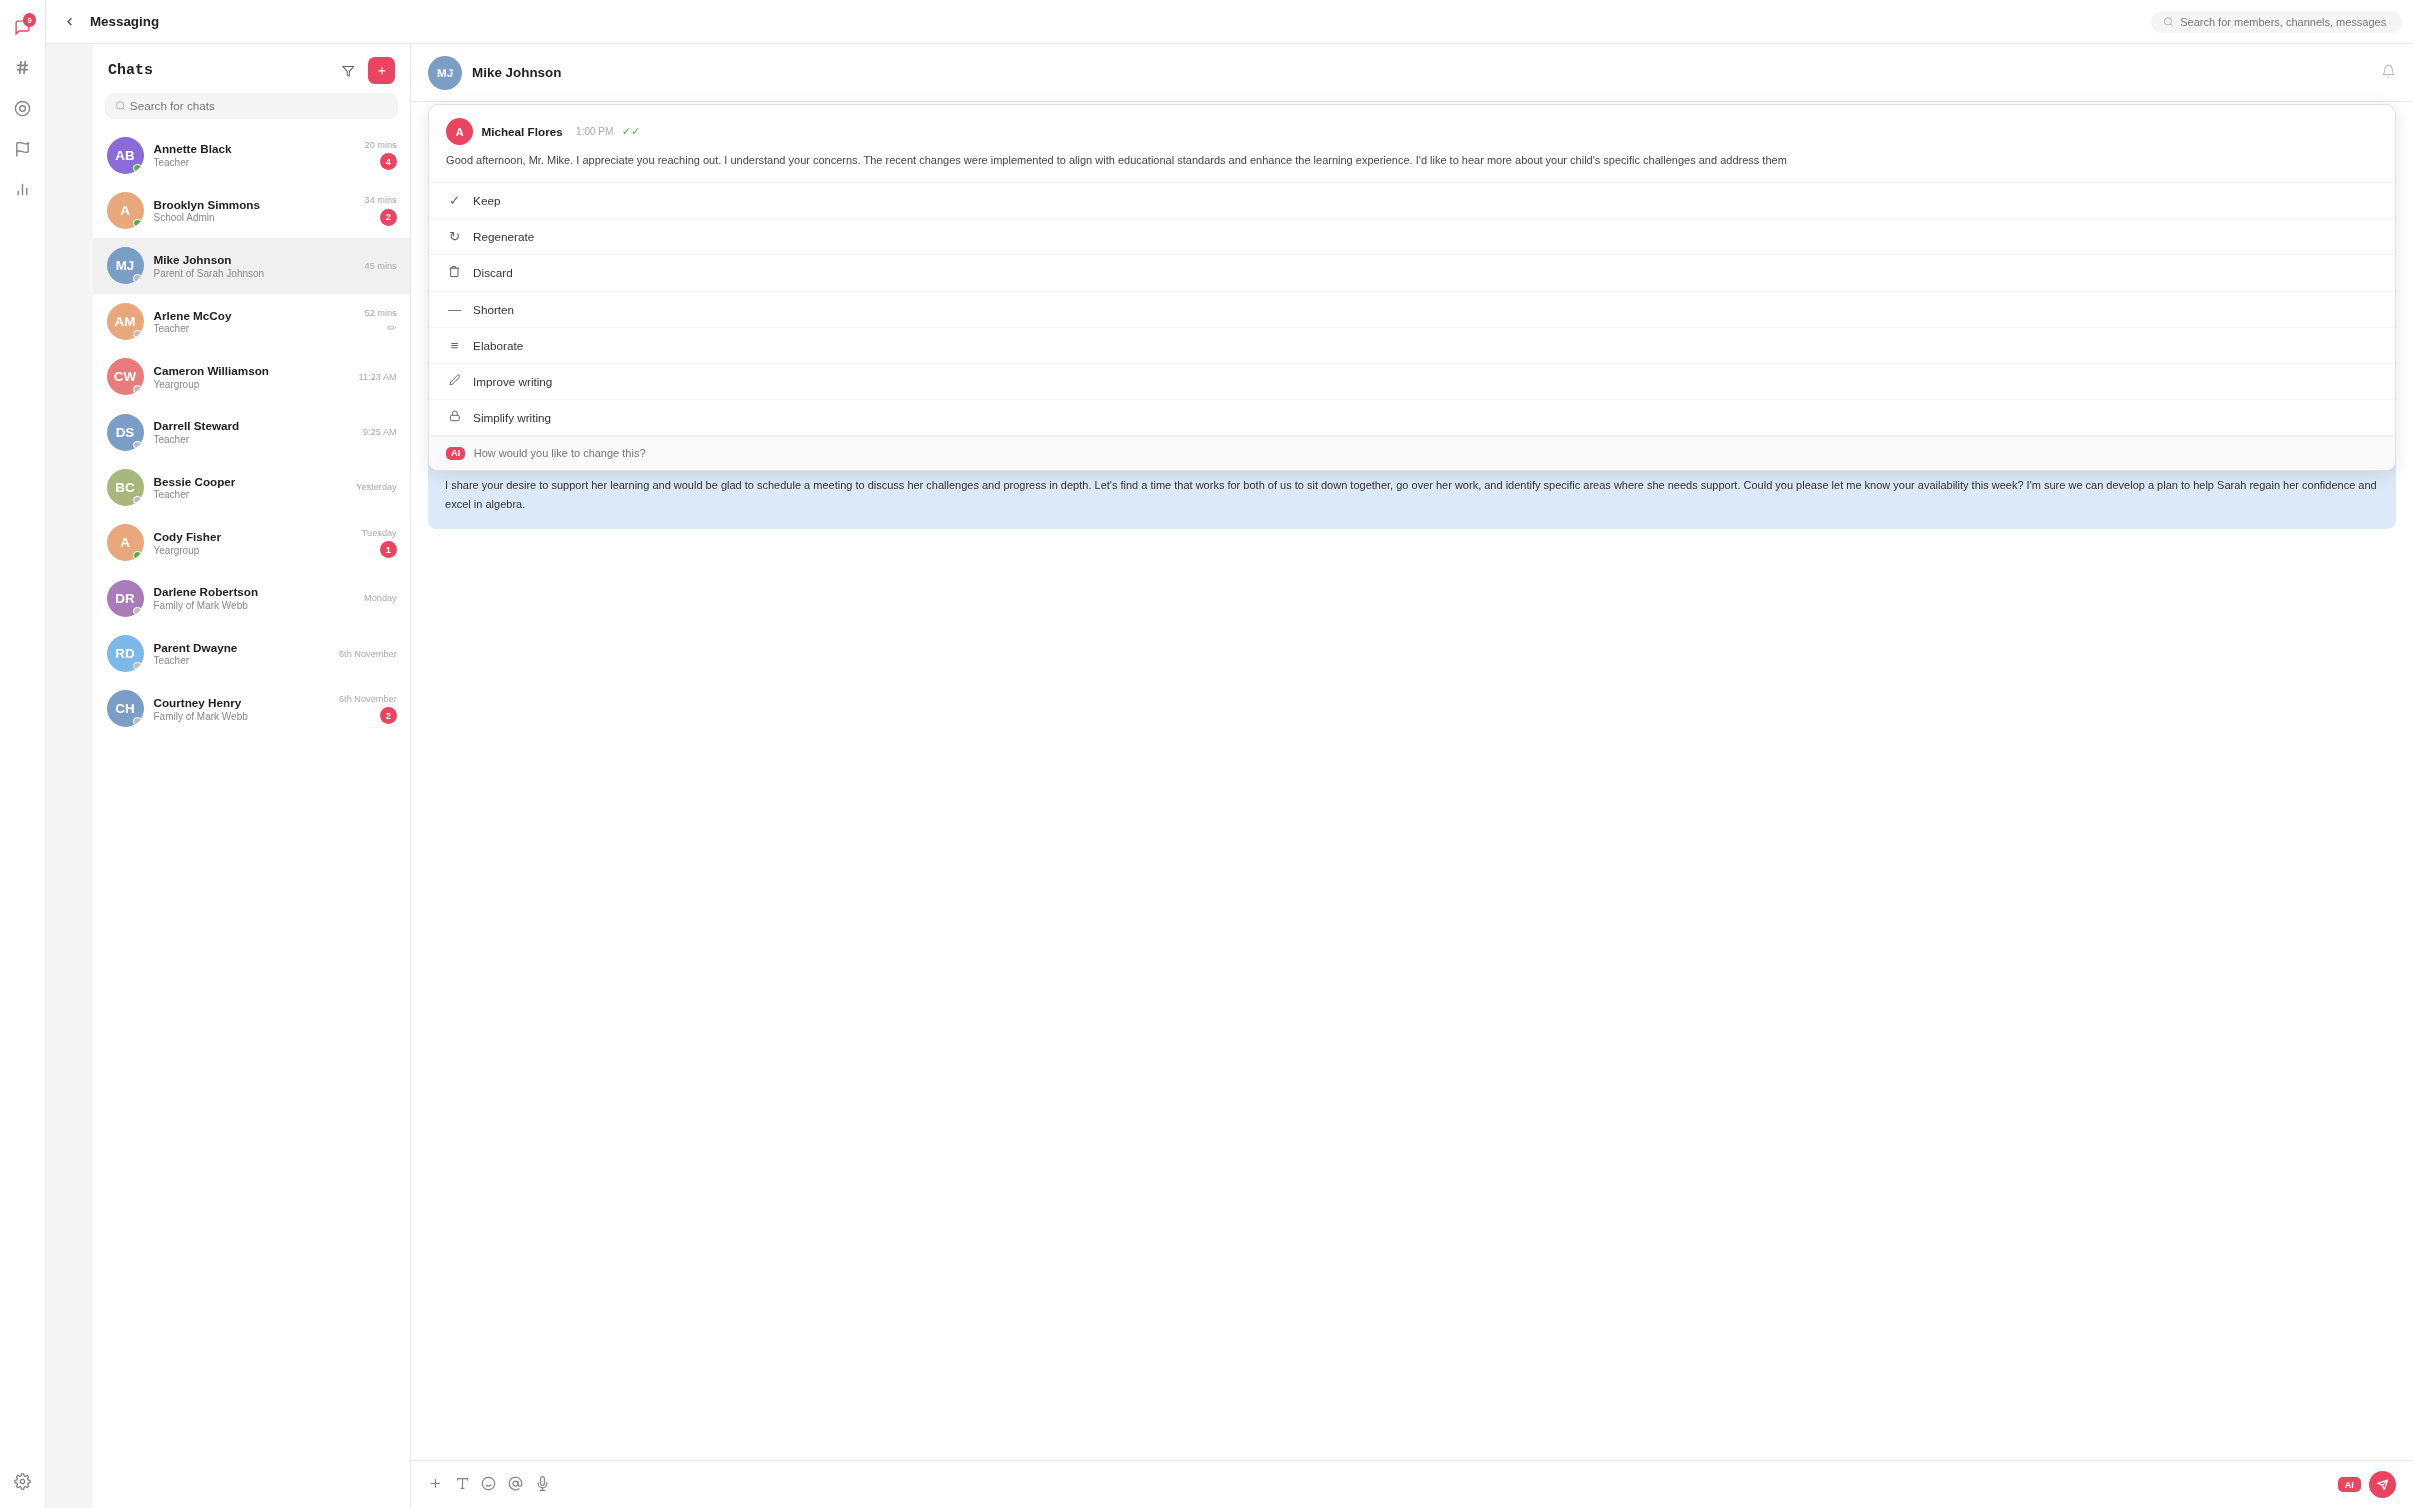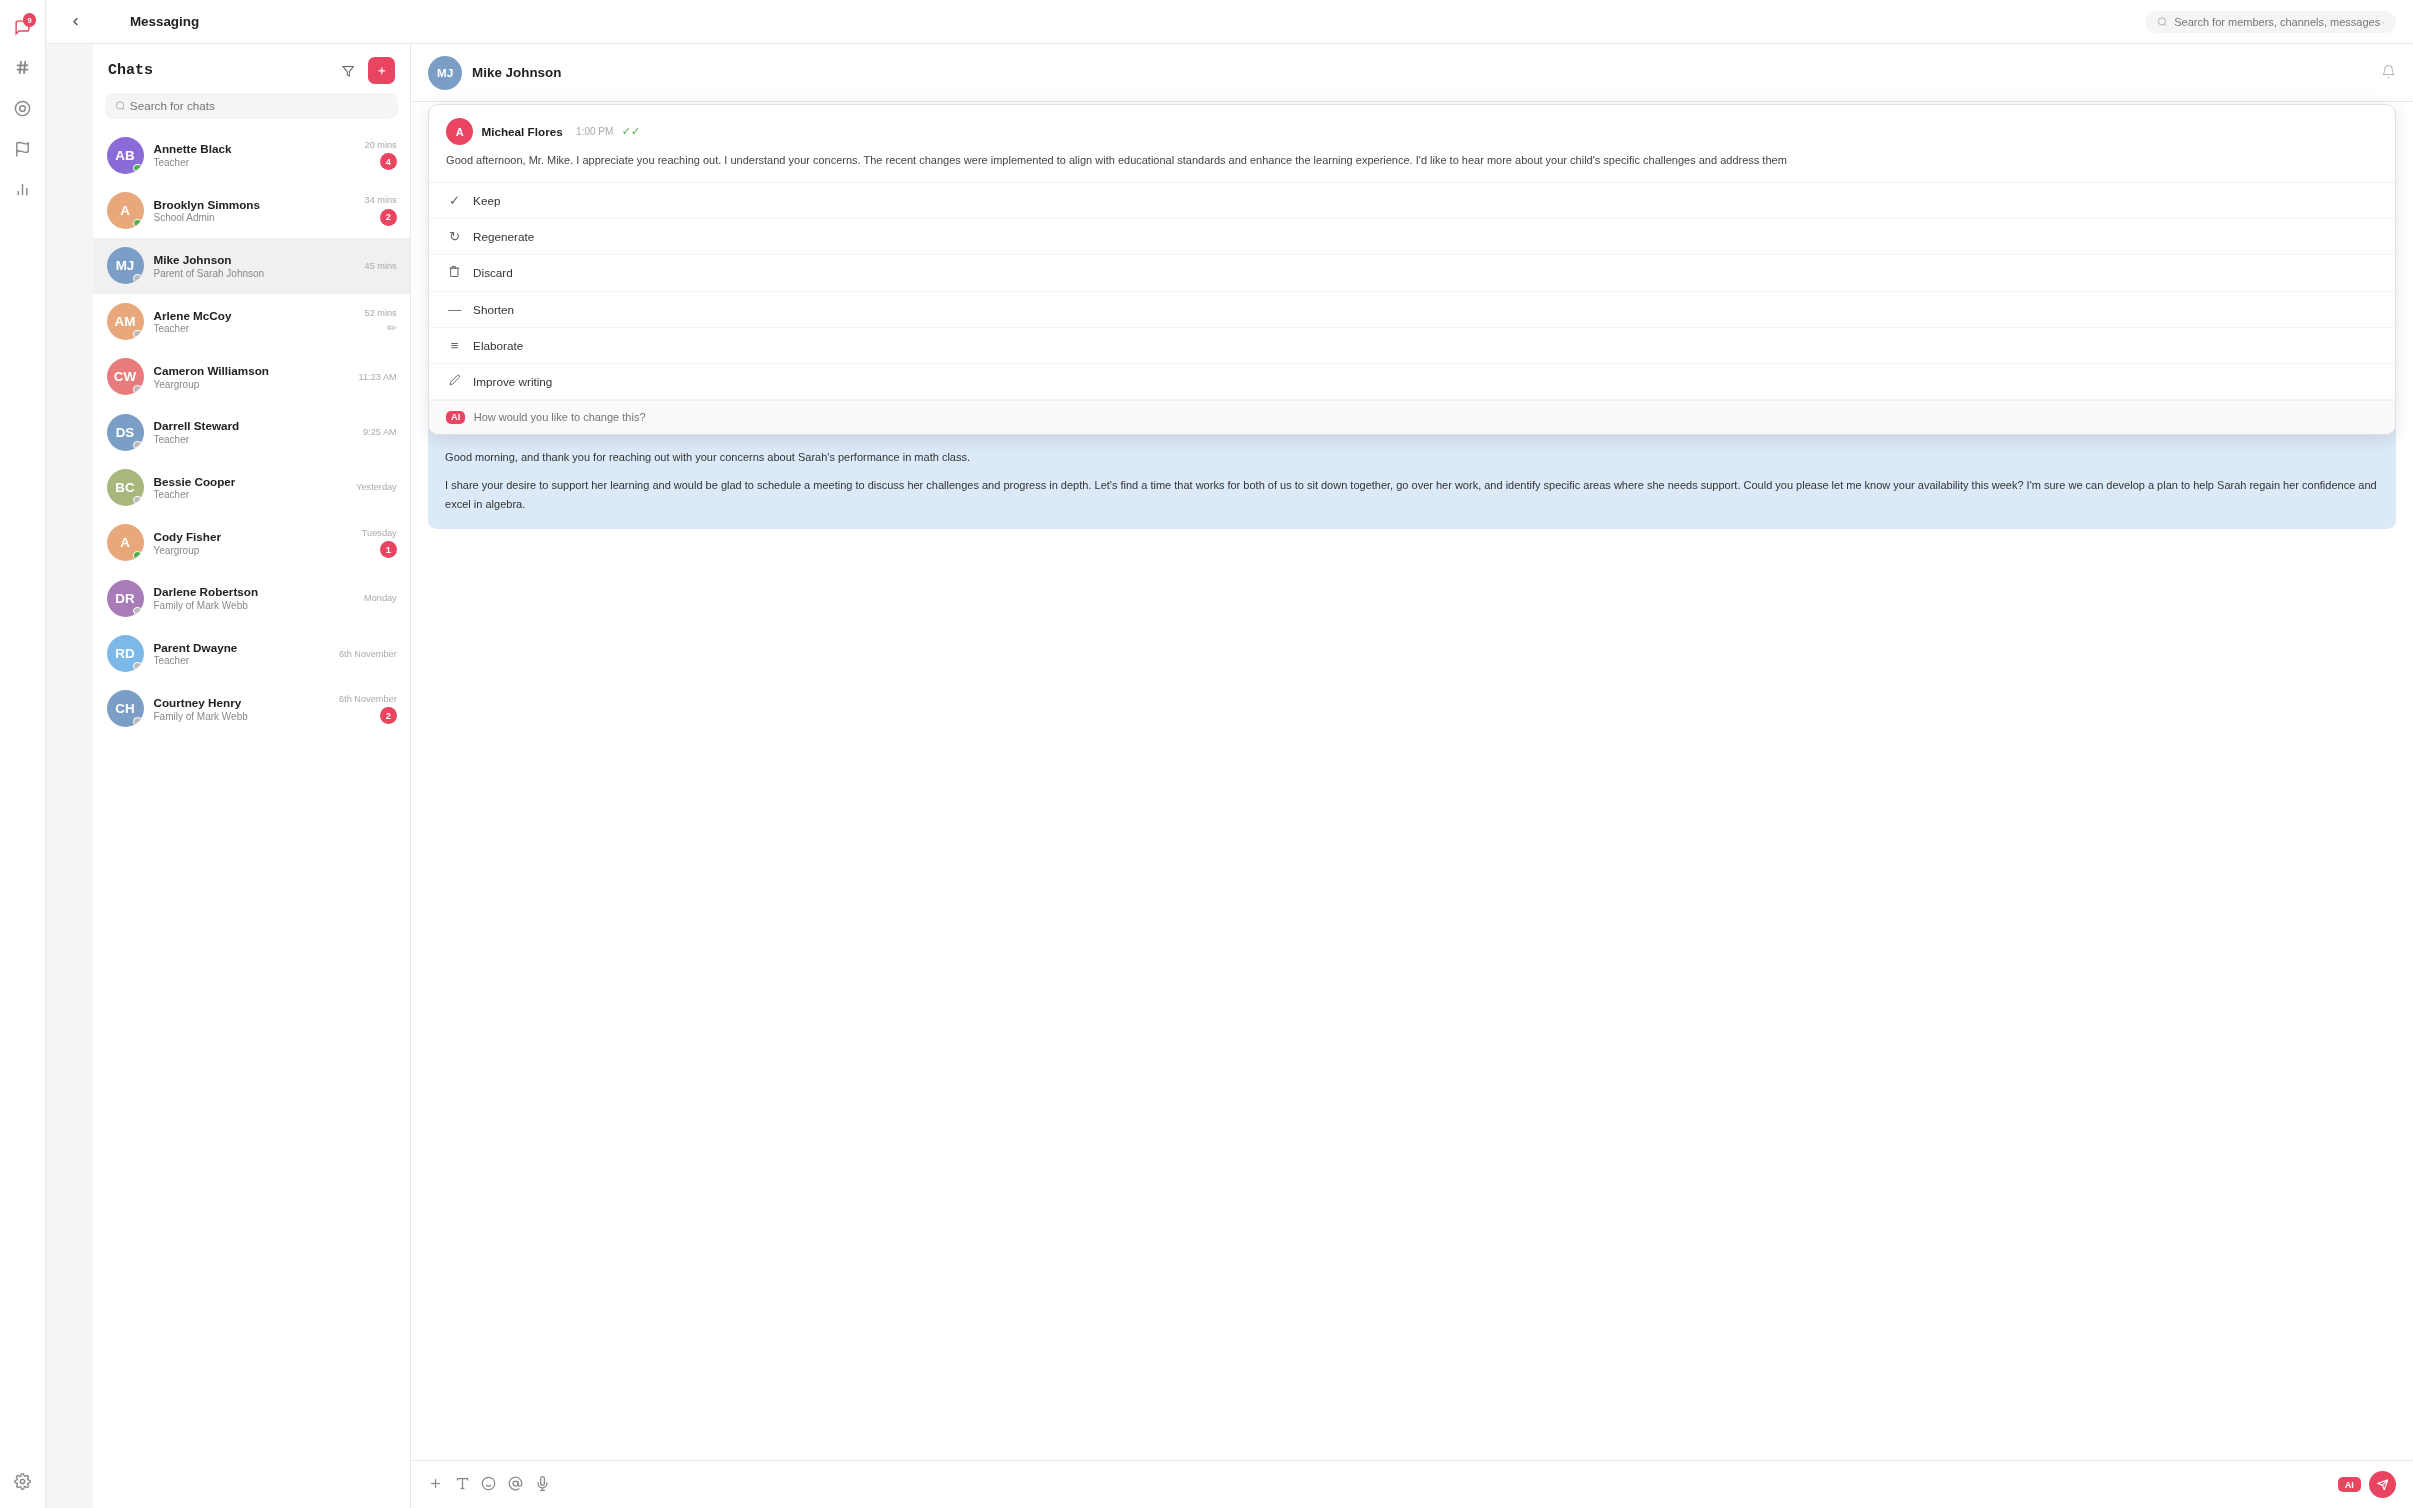--- a/index.html
+++ b/index.html
@@ -37,23 +37,22 @@
     }
     .rail-bottom { margin-top: auto; }
 
     
     .topbar {
       position: absolute; top: 0; left: 47px; right: 0;
       height: 44px;
       background: #fff;
       border-bottom: 0.8px solid #e8e8e8;
       display: flex; align-items: center;
-      padding: 0 17px;
+      padding: 0 11px;
       z-index: 5;
-      gap: 34px;
     }
     .topbar-back {
       width: 23.5px; height: 23.5px;
       display: flex; align-items: center; justify-content: center;
       cursor: pointer; color: #555; font-size: 13.4px; margin-right: 8.4px;
     }
     .topbar-title { font-size: 13.4px; font-weight: 600; color: #222; }
     .topbar-search {
       margin-left: auto;
       display: flex; align-items: center;
@@ -574,20 +573,29 @@
         <span class="ai-menu-icon">≡</span>
         <span>Elaborate</span>
       </div>
       <div class="ai-menu-item">
         <span class="ai-menu-icon">
           <svg width="11.7" height="11.7" viewBox="0 0 24 24" fill="none" stroke="currentColor" stroke-width="2">
               <path d="M17 3a2.828 2.828 0 1 1 4 4L7.5 20.5 2 22l1.5-5.5L17 3z"></path>
             </svg>
         </span>
         <span>Improve writing</span>
+      </div>
+      <div class="ai-menu-item">
+        <span class="ai-menu-icon">
+          <svg width="11.7" height="11.7" viewBox="0 0 24 24" fill="none" stroke="currentColor" stroke-width="2">
+              <rect x="3" y="11" width="18" height="11" rx="2" ry="2"></rect>
+              <path d="M7 11V7a5 5 0 0 1 10 0v4"></path>
+            </svg>
+        </span>
+        <span>Simplify writing</span>
       </div>
 
       <div class="ai-input-row">
         <span class="ai-badge">AI</span>
         <input class="ai-input-field" type="text" placeholder="How would you like to change this?" style="">
       </div>
     </div>
 
     <div style="height: 285px;"></div>
     <div class="msg-below">

